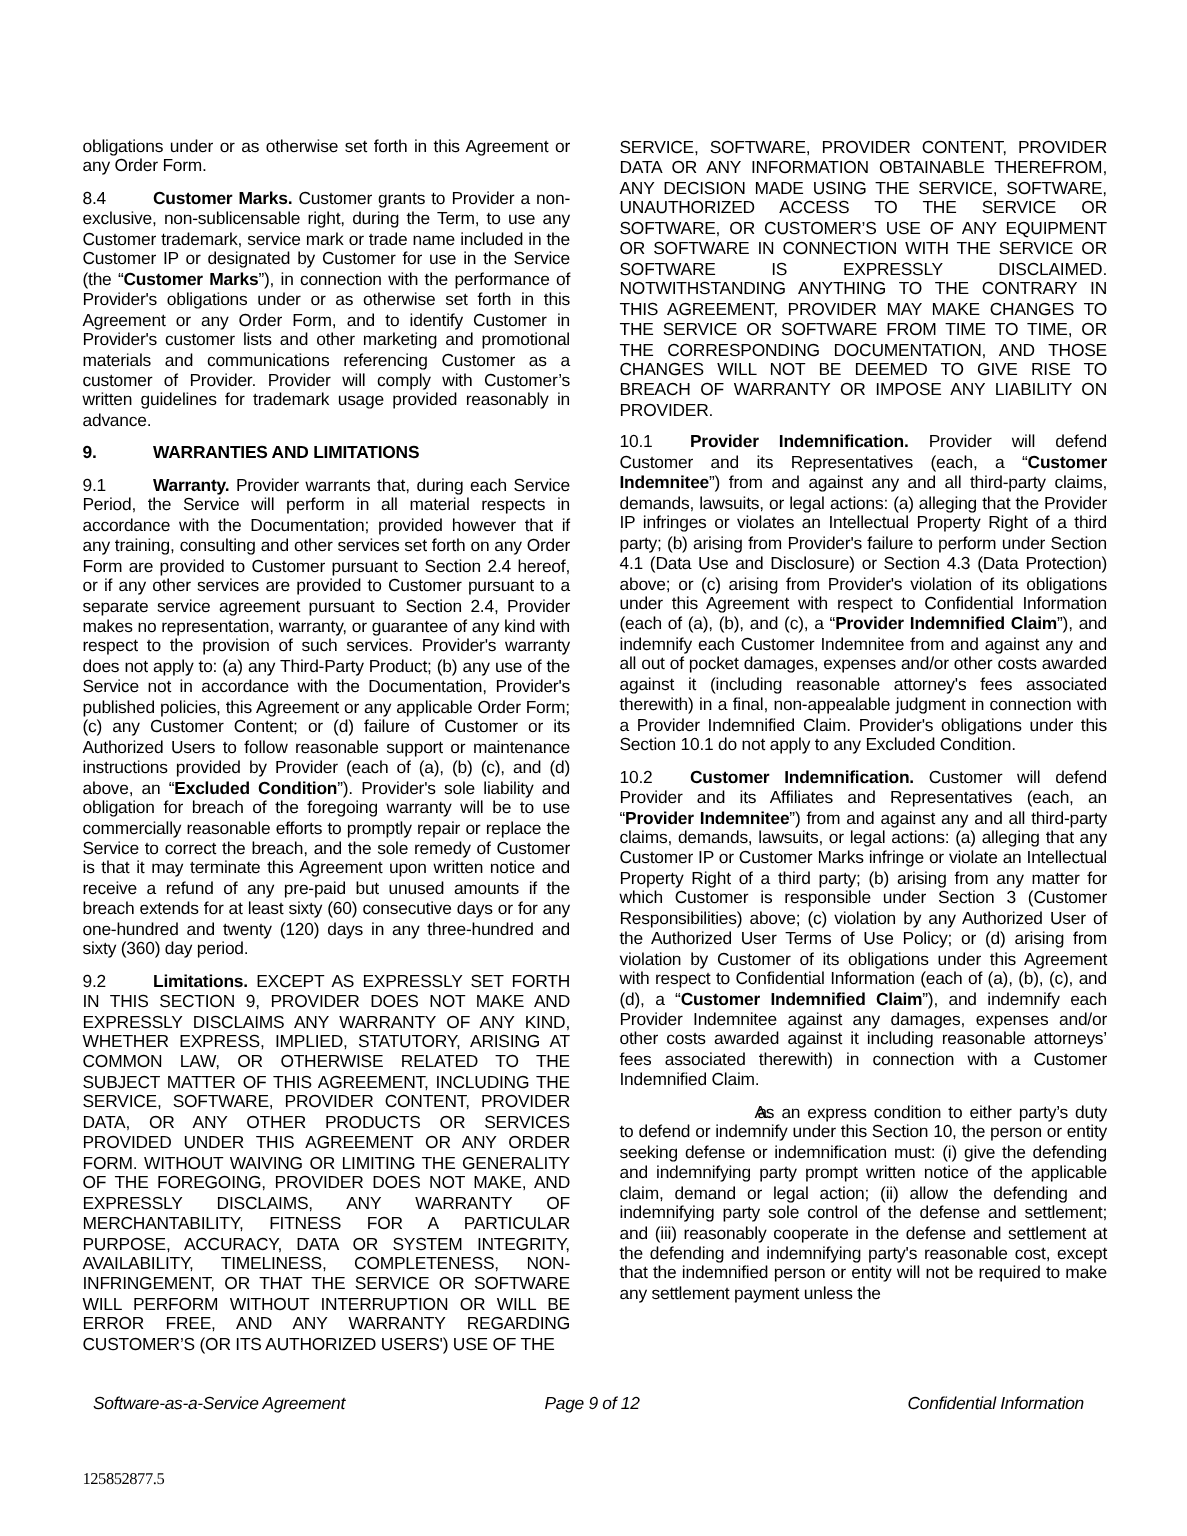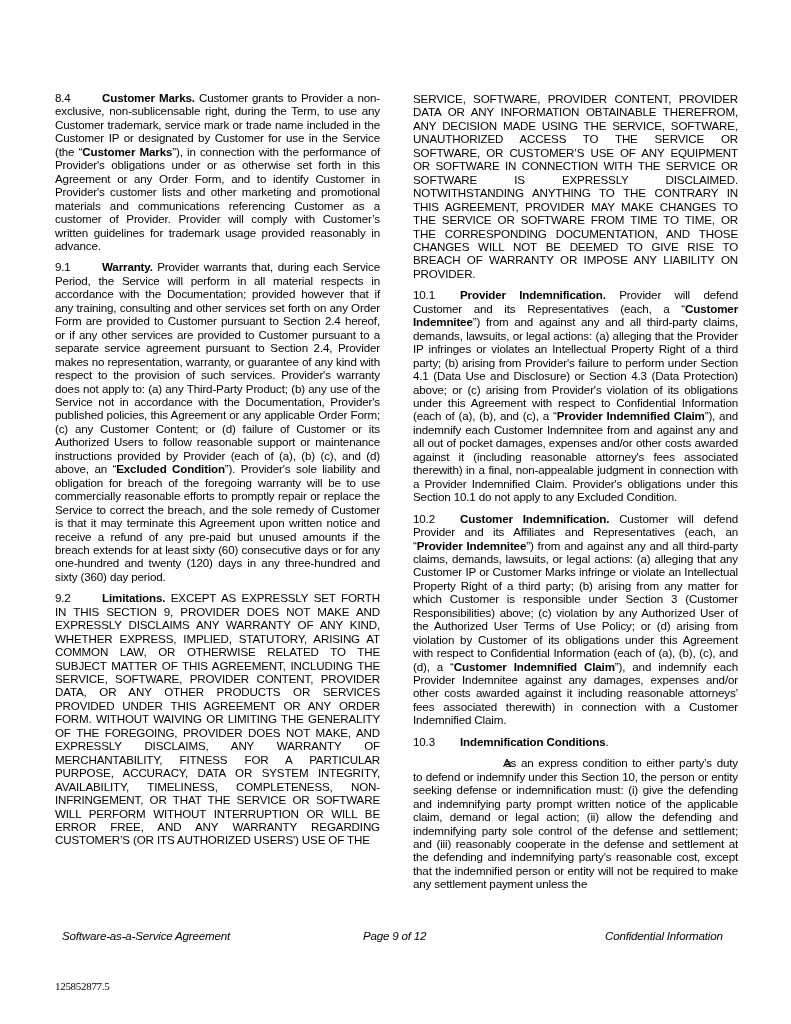--- a/index.html
+++ b/index.html
@@ -28,25 +28,29 @@
   .f-right { left: 605px; }
   .docid {
     position: absolute; left: 55px; top: 962px;
     font-family: "Liberation Serif", serif; font-size: 11px; letter-spacing: -0.3px; margin-top: 18px;
   }
 </style>
 </head>
 <body>
 
 <div class="col col-left">
+  <p>obligations under or as otherwise set forth in this Agreement or any Order Form.</p>
 
   <p>
     <span class="num">8.4</span><span class="b">Customer Marks.</span><span> Customer grants to Provider a non-exclusive, non-sublicensable right, during the Term, to use any Customer trademark, service mark or trade name included in the Customer IP or designated by Customer for use in the Service (the “</span><span class="b">Customer Marks</span><span>”), in connection with the performance of Provider's obligations under or as otherwise set forth in this Agreement or any Order Form, and to identify Customer in Provider's customer lists and other marketing and promotional materials and communications referencing Customer as a customer of Provider.  Provider will comply with Customer’s written guidelines for trademark usage provided reasonably in advance.</span>
   </p>
 
+  <p class="heading">
+    <span class="hnum">9.</span><span>WARRANTIES AND LIMITATIONS</span>
+  </p>
 
   <p>
     <span class="num">9.1</span><span class="b">Warranty.</span><span> Provider warrants that, during each Service Period, the Service will perform in all material respects in accordance with the Documentation; provided however that if any training, consulting and other services set forth on any Order Form are provided to Customer pursuant to Section 2.4 hereof, or if any other services are provided to Customer pursuant to a separate service agreement pursuant to Section 2.4, Provider makes no representation, warranty, or guarantee of any kind with respect to the provision of such services. Provider's warranty does not apply to: (a) any Third-Party Product; (b) any use of the Service not in accordance with the Documentation, Provider's published policies, this Agreement or any applicable Order Form; (c) any Customer Content; or (d) failure of Customer or its Authorized Users to follow reasonable support or maintenance instructions provided by Provider (each of (a), (b) (c), and (d) above, an “</span><span class="b">Excluded Condition</span><span>”). Provider's sole liability and obligation for breach of the foregoing warranty will be to use commercially reasonable efforts to promptly repair or replace the Service to correct the breach, and the sole remedy of Customer is that it may terminate this Agreement upon written notice and receive a refund of any pre-paid but unused amounts if the breach extends for at least sixty (60) consecutive days or for any one-hundred and twenty (120) days in any three-hundred and sixty (360) day period.</span>
   </p>
 
   <p>
     <span class="num">9.2</span><span class="b">Limitations.</span><span> EXCEPT AS EXPRESSLY SET FORTH IN THIS SECTION 9, PROVIDER DOES NOT MAKE AND EXPRESSLY DISCLAIMS ANY WARRANTY OF ANY KIND, WHETHER EXPRESS, IMPLIED, STATUTORY, ARISING AT COMMON LAW, OR OTHERWISE RELATED TO THE SUBJECT MATTER OF THIS AGREEMENT, INCLUDING THE SERVICE, SOFTWARE, PROVIDER CONTENT, PROVIDER DATA, OR ANY OTHER PRODUCTS OR SERVICES PROVIDED UNDER THIS AGREEMENT OR ANY ORDER FORM.   WITHOUT WAIVING OR LIMITING THE GENERALITY OF THE FOREGOING, PROVIDER DOES NOT MAKE, AND EXPRESSLY DISCLAIMS, ANY WARRANTY OF MERCHANTABILITY, FITNESS FOR A PARTICULAR PURPOSE, ACCURACY, DATA OR SYSTEM INTEGRITY, AVAILABILITY, TIMELINESS, COMPLETENESS, NON-INFRINGEMENT, OR THAT THE SERVICE OR SOFTWARE WILL PERFORM WITHOUT INTERRUPTION OR WILL BE ERROR FREE, AND ANY WARRANTY REGARDING CUSTOMER’S (OR ITS AUTHORIZED USERS') USE OF THE</span>
   </p>
 </div>
 
@@ -55,23 +59,20 @@
 
 
   <p>
     <span class="num">10.1</span><span class="b">Provider Indemnification.</span><span> Provider will defend Customer and its Representatives (each, a “</span><span class="b">Customer Indemnitee</span><span>”) from and against any and all third-party claims, demands, lawsuits, or legal actions: (a) alleging that the Provider IP infringes or violates an Intellectual Property Right of a third party; (b) arising from Provider's failure to perform under Section 4.1 (Data Use and Disclosure) or Section 4.3 (Data Protection) above; or (c) arising from Provider's violation of its obligations under this Agreement with respect to Confidential Information (each of (a), (b), and (c), a “</span><span class="b">Provider Indemnified Claim</span><span>”), and indemnify each Customer Indemnitee from and against any and all out of pocket damages, expenses and/or other costs awarded against it (including reasonable attorney's fees associated therewith) in a final, non-appealable judgment in connection with a Provider Indemnified Claim.  Provider's obligations under this Section 10.1 do not apply to any Excluded Condition.</span>
   </p>
 
   <p>
     <span class="num">10.2</span><span class="b">Customer Indemnification.</span><span> Customer will defend Provider and its Affiliates and Representatives (each, an “</span><span class="b">Provider Indemnitee</span><span>”) from and against any and all third-party claims, demands, lawsuits, or legal actions: (a) alleging that any Customer IP or Customer Marks infringe or violate an Intellectual Property Right of a third party; (b) arising from any matter for which Customer is responsible under Section 3 (Customer Responsibilities) above; (c) violation by any Authorized User of the Authorized User Terms of Use Policy; or (d) arising from violation by Customer of its obligations under this Agreement with respect to Confidential Information (each of (a), (b), (c), and (d), a “</span><span class="b">Customer Indemnified Claim</span><span>”), and indemnify each Provider Indemnitee against any damages, expenses and/or other costs awarded against it including reasonable attorneys’ fees associated therewith) in connection with a Customer Indemnified Claim.</span>
   </p>
 
-  <p>
-    <span class="num">10.3</span><span class="b">Indemnification Conditions</span><span>.</span>
-  </p>
 
   <p class="sub-a">
     <span class="letter">a.</span><span>As an express condition to either party’s duty to defend or indemnify under this Section 10, the person or entity seeking defense or indemnification must: (i) give the defending and indemnifying party prompt written notice of the applicable claim, demand or legal action; (ii) allow the defending and indemnifying party sole control of the defense and settlement; and (iii) reasonably cooperate in the defense and settlement at the defending and indemnifying party's reasonable cost, except that the indemnified person or entity will not be required to make any settlement payment unless the</span>
   </p>
 </div>
 
 <div class="footer f-left">Software-as-a-Service Agreement</div>
 <div class="footer f-center">Page 9 of 12</div>
 <div class="footer f-right">Confidential Information</div>
 <div class="docid">125852877.5</div>

